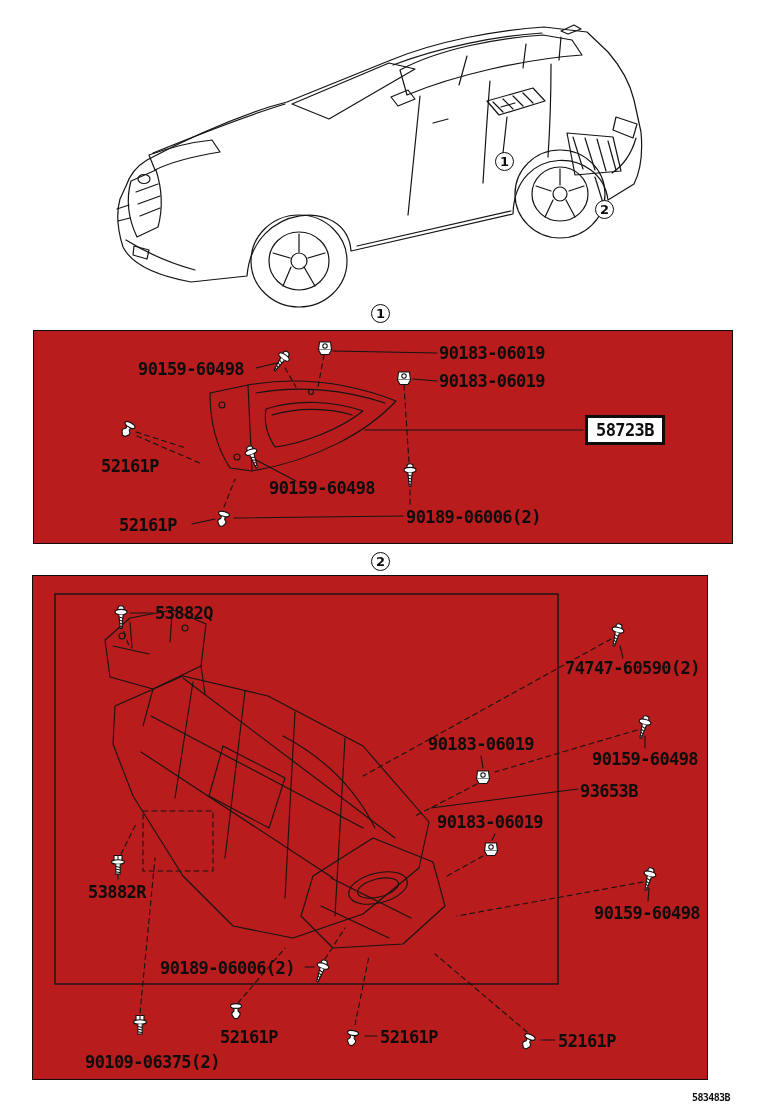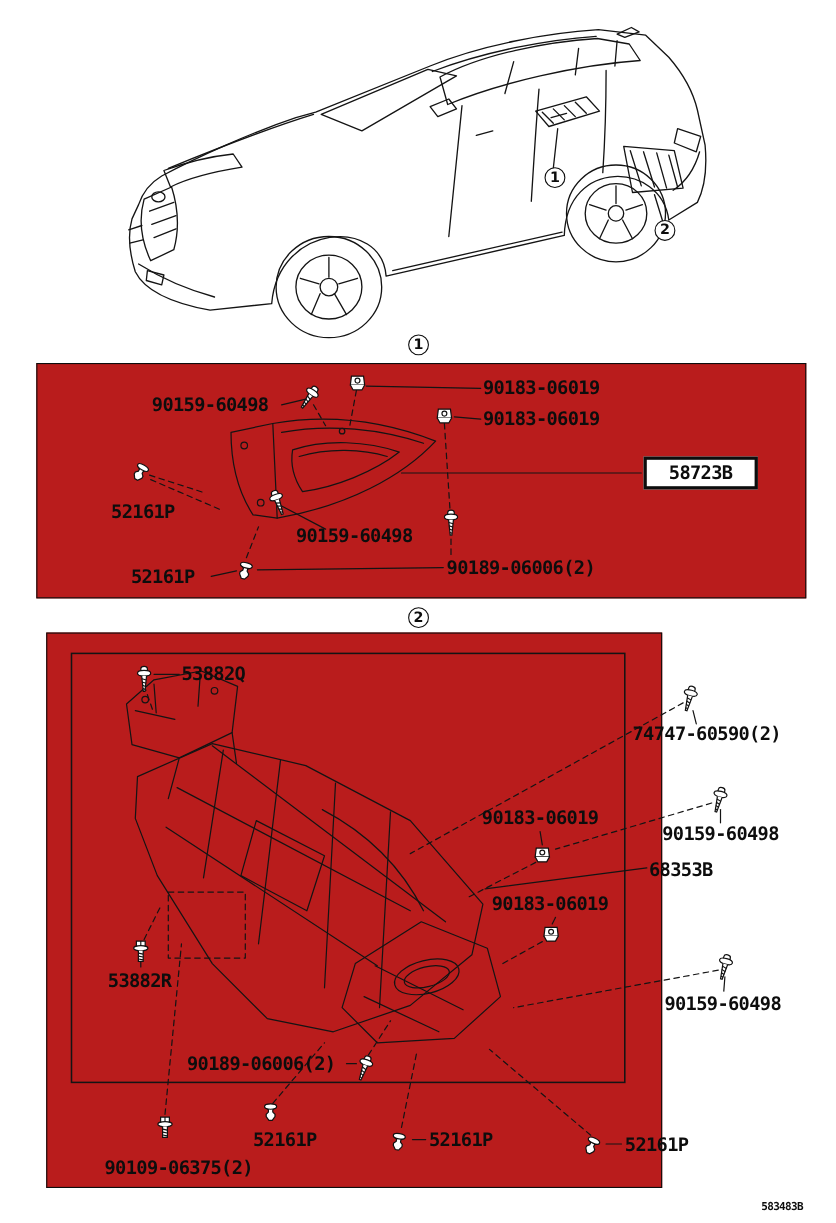--- a/index.html
+++ b/index.html
@@ -6,21 +6,21 @@
   .page{position:relative;width:760px;height:1112px;background:#fff;overflow:hidden;
         font-family:"DejaVu Sans Mono", monospace;color:#0d0d0d;}
   svg{position:absolute;overflow:visible;}
   .plabel{position:absolute;font:700 17px "DejaVu Sans Mono", monospace;
           letter-spacing:-0.6px;white-space:nowrap;line-height:20px;color:#0d0d0d;}
   .small{font-size:10px;}
   .callout{position:absolute;width:19px;height:19px;border:1.7px solid #0d0d0d;border-radius:50%;
            display:flex;align-items:center;justify-content:center;
            font:700 13px "DejaVu Sans", sans-serif;background:#fff;box-sizing:border-box;}
   .secbox{position:absolute;border:1.6px solid #0d0d0d;background:#b91c1c;box-sizing:border-box;}
-  .hlbox{position:absolute;border:3px solid #0d0d0d;padding:2px 20px;background:#fff;
+  .hlbox{position:absolute;border:3px solid #0d0d0d;padding:2px 8px;background:#fff;
          font:700 17px "DejaVu Sans Mono", monospace;letter-spacing:-0.6px;line-height:20px;}
 </style>
 </head>
 <body>
 
 <svg width="0" height="0" aria-hidden="true">
   <defs>
     <g id="ic-screw">
       <path d="M-3,-4 A3,2.2 0 0 1 3,-4 L3,-0.5 L-3,-0.5 Z" fill="#fff" stroke="#111" stroke-width="1.1"></path>
       <ellipse cx="0" cy="0" rx="6" ry="2.6" fill="#fff" stroke="#111" stroke-width="1.1"></ellipse>
@@ -162,21 +162,21 @@
     <div class="plabel" style="left:405px;top:40px">90183-06019</div>
     <div class="hlbox" style="left:551px;top:84px">58723B</div>
     <div class="plabel" style="left:67px;top:125px">52161P</div>
     <div class="plabel" style="left:235px;top:147px">90159-60498</div>
     <div class="plabel" style="left:85px;top:184px">52161P</div>
     <div class="plabel" style="left:372px;top:176px">90189-06006(2)</div>
   </div>
 
   <div class="callout" style="left:371px;top:552px">2</div>
 
-  <div class="secbox" style="left:42px;top:575px;width:560px;height:505px">
+  <div class="secbox" style="left:32px;top:575px;width:676px;height:505px">
     <svg style="left:0;top:0;" width="700" height="505" viewBox="0 0 700 505">
       <rect x="22" y="18" width="503" height="390" fill="none" stroke="#141414" stroke-width="1.4"></rect>
       <g stroke="#141414" stroke-width="1.1" fill="none" stroke-linejoin="round" stroke-linecap="round">
 
         <path d="M72,64 L97,42 L140,34 L173,48 L168,90 L120,113 L77,101 Z"></path>
         <path d="M97,46 L99,72 M139,38 L137,66 M80,70 L116,78"></path>
         <circle cx="89" cy="60" r="3"></circle>
         <circle cx="152" cy="52" r="3"></circle>
         <path d="M120,113 L110,150 M168,90 L172,118"></path>
 
@@ -234,21 +234,21 @@
       <use href="#ic-screw" transform="translate(290,390) rotate(20)"></use>
       <use href="#ic-pin" transform="translate(203,430)"></use>
       <use href="#ic-pin" transform="translate(320,457) rotate(10)"></use>
       <use href="#ic-pin" transform="translate(497,461) rotate(25)"></use>
       <use href="#ic-bolt" transform="translate(107,446)"></use>
     </svg>
     <div class="plabel" style="left:122px;top:27px">53882Q</div>
     <div class="plabel" style="left:532px;top:82px">74747-60590(2)</div>
     <div class="plabel" style="left:395px;top:158px">90183-06019</div>
     <div class="plabel" style="left:559px;top:173px">90159-60498</div>
-    <div class="plabel" style="left:547px;top:205px">68353B</div>
+    <div class="plabel" style="left:547px;top:205px">93653B</div>
     <div class="plabel" style="left:404px;top:236px">90183-06019</div>
     <div class="plabel" style="left:55px;top:306px">53882R</div>
     <div class="plabel" style="left:561px;top:327px">90159-60498</div>
     <div class="plabel" style="left:127px;top:382px">90189-06006(2)</div>
     <div class="plabel" style="left:187px;top:451px">52161P</div>
     <div class="plabel" style="left:347px;top:451px">52161P</div>
     <div class="plabel" style="left:525px;top:455px">52161P</div>
     <div class="plabel" style="left:52px;top:476px">90109-06375(2)</div>
   </div>
 

